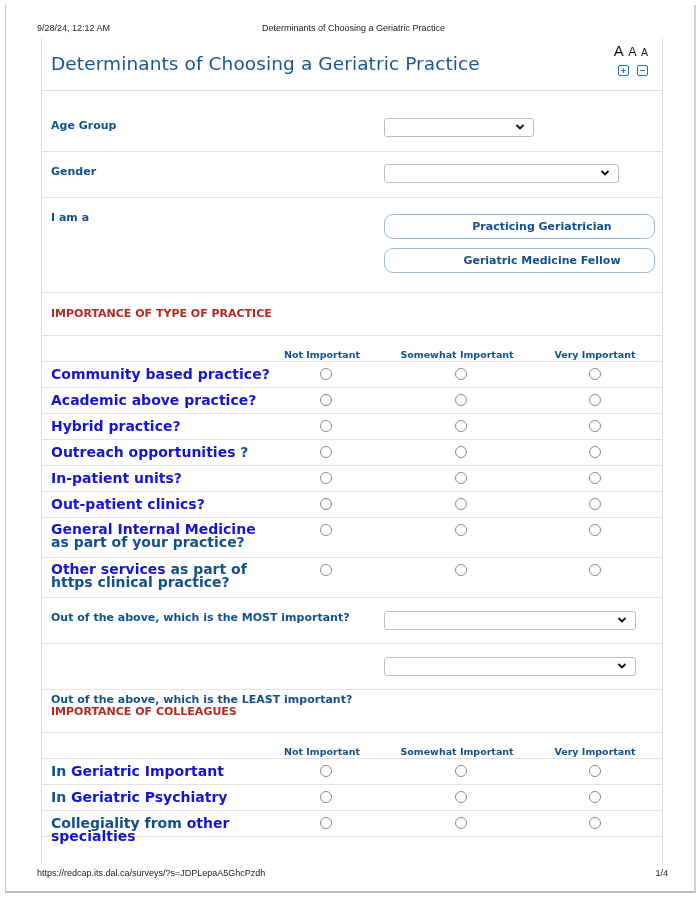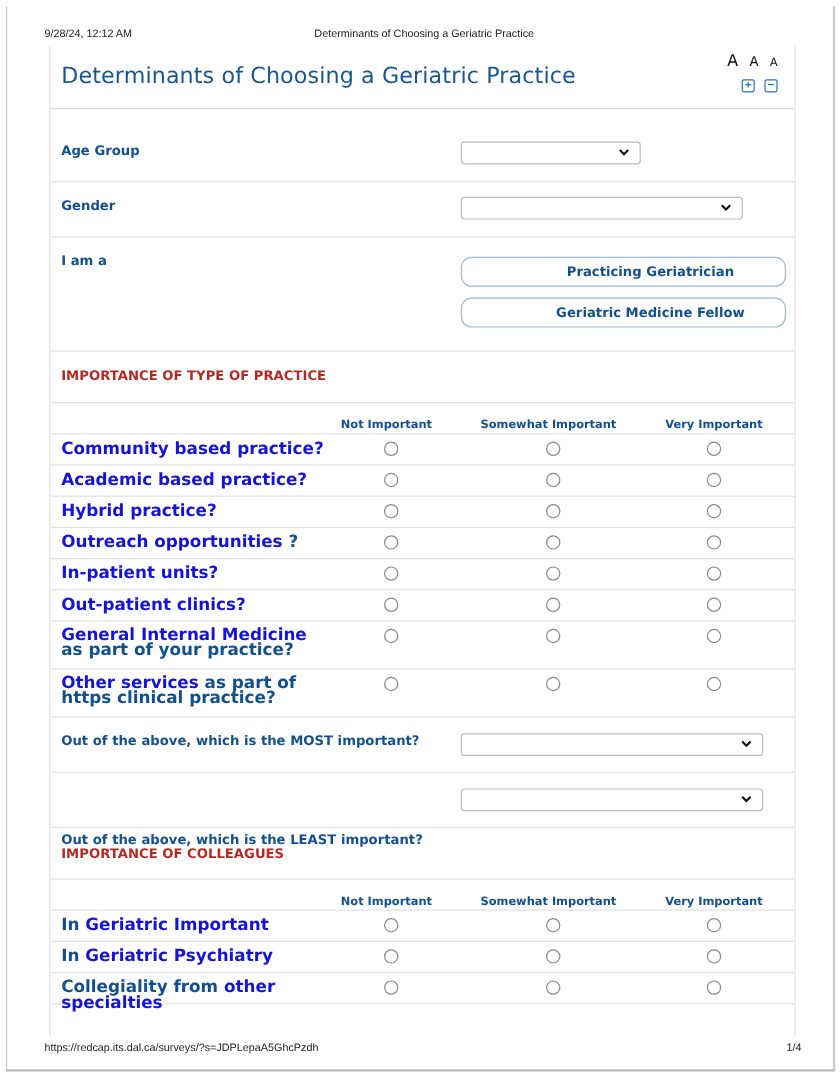--- a/index.html
+++ b/index.html
@@ -33,21 +33,21 @@
 
   .title-bar {
     position: absolute; left: 0; top: 0; width: 620px; height: 53px;
     border-bottom: 1px solid #dcdcdc;
   }
   .title-bar .title {
     position: absolute; left: 9px; top: 15px;
     font-size: 18.5px; color: #195693; font-weight: normal; letter-spacing: 0.1px;
   }
   .font-size-ctrl { position: absolute; right: 14px; top: 5px; text-align: right; }
-  .font-size-ctrl .letters { font-family: Liberation Mono, monospace; color: #111; line-height: 16px; }
+  .font-size-ctrl .letters { font-family: Liberation Sans, sans-serif; color: #111; line-height: 16px; }
   .font-size-ctrl .l1 { font-size: 15px; }
   .font-size-ctrl .l2 { font-size: 12.5px; }
   .font-size-ctrl .l3 { font-size: 10.5px; }
   .font-size-ctrl .btns { margin-top: 5px; display: flex; gap: 8px; justify-content: flex-end; }
   .font-size-ctrl .sq {
     width: 11px; height: 11px; border: 1px solid #2a73b8; border-radius: 2px;
     font-size: 9px; line-height: 8px; text-align: center; color: #2a73b8; font-weight: bold;
     font-family: "DejaVu Sans Mono", monospace;
   }
 
@@ -146,21 +146,21 @@
   </div>
 
   <div class="row" style="top:324px;height:26px;">
     <div class="mrow-label" style="top:6px;"><span>Community based practice?</span></div>
     <div class="radio" style="left:278px;top:6px;"></div>
     <div class="radio" style="left:413px;top:6px;"></div>
     <div class="radio" style="left:547px;top:6px;"></div>
   </div>
 
   <div class="row" style="top:350px;height:26px;">
-    <div class="mrow-label" style="top:6px;"><span>Academic based practice?</span></div>
+    <div class="mrow-label" style="top:6px;"><span>Academic above practice?</span></div>
     <div class="radio" style="left:278px;top:6px;"></div>
     <div class="radio" style="left:413px;top:6px;"></div>
     <div class="radio" style="left:547px;top:6px;"></div>
   </div>
 
   <div class="row" style="top:376px;height:26px;">
     <div class="mrow-label" style="top:6px;"><span>Hybrid practice?</span></div>
     <div class="radio" style="left:278px;top:6px;"></div>
     <div class="radio" style="left:413px;top:6px;"></div>
     <div class="radio" style="left:547px;top:6px;"></div>

